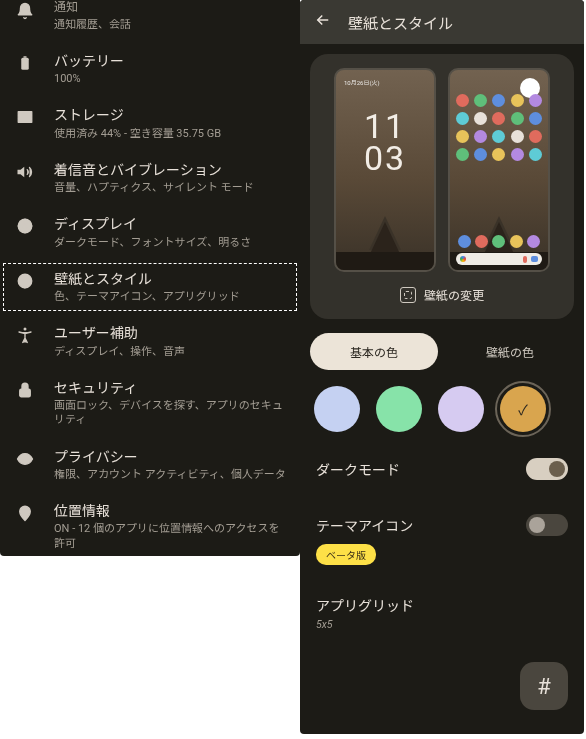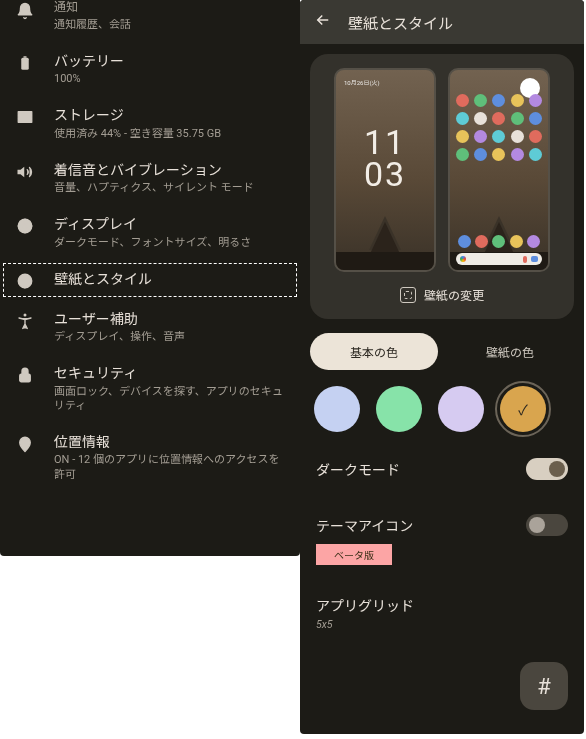--- a/index.html
+++ b/index.html
@@ -85,21 +85,21 @@
     height: 204px;
     border-radius: 10px;
     background: linear-gradient(#726250, #594937 55%, #3a3228);
     border: 2px solid #555047;
     position: relative;
     overflow: hidden;
   }
   .preview.lock .date { position: absolute; top: 8px; left: 8px; font-size: 6px; color: #fff; opacity: .85; }
   .preview.lock .clock {
     position: absolute;
-    top: 56px; left: 0; right: 0;
+    top: 40px; left: 0; right: 0;
     text-align: center;
     font-size: 34px;
     line-height: .95;
     color: #f2ede6;
     font-weight: 400;
     letter-spacing: 2px;
   }
   .preview .pagoda {
     position: absolute;
     bottom: 0; left: 0; right: 0;
@@ -234,23 +234,23 @@
     width: 16px; height: 16px;
     border-radius: 50%;
     background: #e8e1d9;
     transition: none;
   }
   .toggle.on::after { left: auto; right: 3px; background: #6b5f4d; }
   .toggle.off::after { background: #aaa39a; }
   .badge {
     display: inline-block;
     margin-top: 8px;
-    padding: 3px 18px;
-    border-radius: 0;
-    background: #fca5a5;
+    padding: 3px 10px;
+    border-radius: 10px;
+    background: #fde047;
     color: #3a2f17;
     font-size: 10px;
   }
 
   .grid-btn {
     position: absolute;
     right: 16px;
     bottom: 24px;
     width: 48px; height: 48px;
     border-radius: 14px;
@@ -334,20 +334,21 @@
           <svg width="18" height="18" viewBox="0 0 24 24" fill="none" stroke="currentColor" stroke-width="1.8" stroke-linecap="round" stroke-linejoin="round">
             <circle cx="12" cy="12" r="9"></circle>
             <circle cx="8" cy="10" r="1.2" fill="currentColor"></circle>
             <circle cx="12" cy="7" r="1.2" fill="currentColor"></circle>
             <circle cx="16" cy="10" r="1.2" fill="currentColor"></circle>
             <path d="M12 21c-1 0-2-1-2-2s1-2 2-2h2a2 2 0 002-2"></path>
           </svg>
         </span>
         <span class="text">
           <div class="title">壁紙とスタイル</div>
+          <div class="sub">色、テーマアイコン、アプリグリッド</div>
         </span>
       </div>
       <div class="settings-item">
         <span class="icon">
           <svg width="18" height="18" viewBox="0 0 24 24" fill="none" stroke="currentColor" stroke-width="1.8" stroke-linecap="round" stroke-linejoin="round">
             <circle cx="12" cy="4" r="2" fill="currentColor" stroke="none"></circle>
             <path d="M4 8l8 2 8-2M12 10v6M9 22l3-6 3 6"></path>
           </svg>
         </span>
         <span class="text">
@@ -358,20 +359,32 @@
       <div class="settings-item">
         <span class="icon">
           <svg width="18" height="18" viewBox="0 0 24 24" fill="none" stroke="currentColor" stroke-width="1.8" stroke-linecap="round" stroke-linejoin="round">
             <rect x="5" y="11" width="14" height="10" rx="2"></rect>
             <path d="M8 11V7a4 4 0 018 0v4"></path>
           </svg>
         </span>
         <span class="text">
           <div class="title">セキュリティ</div>
           <div class="sub">画面ロック、デバイスを探す、アプリのセキュリティ</div>
+        </span>
+      </div>
+      <div class="settings-item">
+        <span class="icon">
+          <svg width="18" height="18" viewBox="0 0 24 24" fill="none" stroke="currentColor" stroke-width="1.8" stroke-linecap="round" stroke-linejoin="round">
+            <circle cx="12" cy="12" r="3"></circle>
+            <path d="M2 12s3.5-7 10-7 10 7 10 7-3.5 7-10 7S2 12 2 12z"></path>
+          </svg>
+        </span>
+        <span class="text">
+          <div class="title">プライバシー</div>
+          <div class="sub">権限、アカウント アクティビティ、個人データ</div>
         </span>
       </div>
       <div class="settings-item">
         <span class="icon">
           <svg width="18" height="18" viewBox="0 0 24 24" fill="none" stroke="currentColor" stroke-width="1.8" stroke-linecap="round" stroke-linejoin="round">
             <path d="M12 22s7-7 7-12a7 7 0 10-14 0c0 5 7 12 7 12z"></path>
             <circle cx="12" cy="10" r="2.5"></circle>
           </svg>
         </span>
         <span class="text">

